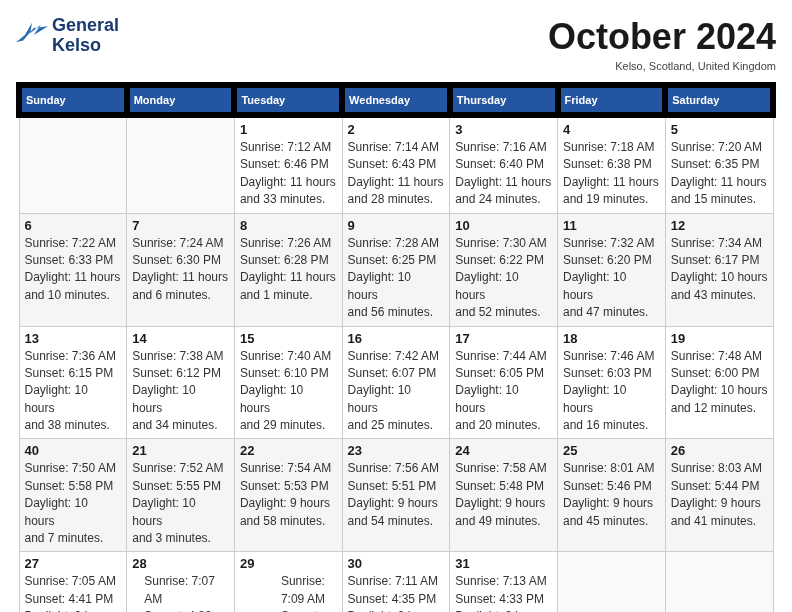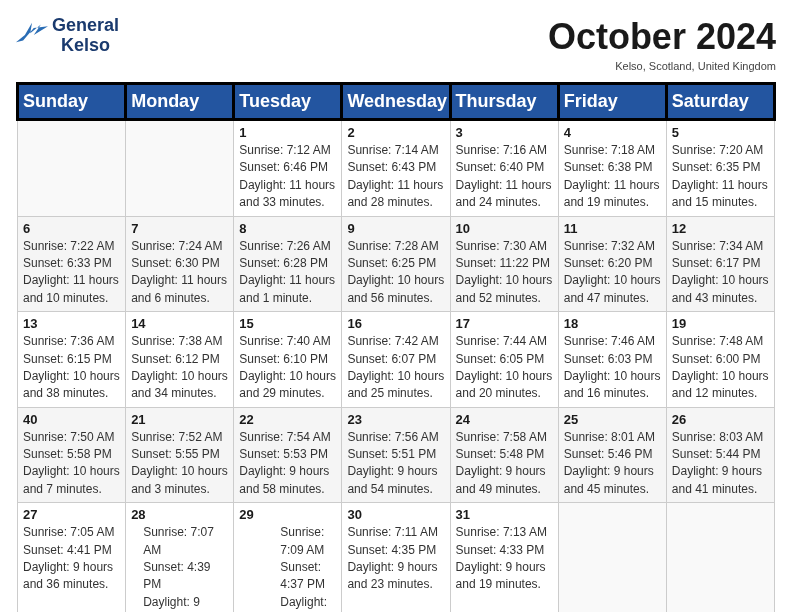--- a/index.html
+++ b/index.html
@@ -13,21 +13,20 @@
     .header {
       display: flex;
       justify-content: space-between;
       align-items: flex-start;
       margin-bottom: 10px;
     }
     .logo {
       display: flex;
       align-items: center;
       gap: 4px;
-      text-align: center;
     }
     .logo-text {
       font-size: 18px;
       font-weight: bold;
       color: #1a3a6e;
       line-height: 1.1;
     }
     .logo-bird {
       width: 32px;
       height: 28px;
@@ -46,25 +45,25 @@
       margin-top: 2px;
     }
     .calendar {
       width: 100%;
       border-collapse: collapse;
       table-layout: fixed;
     }
     .calendar th {
       background: #2355a0;
       color: #fff;
-      font-size: 18px;
+      font-size: 11px;
       font-weight: bold;
       padding: 6px 4px;
       text-align: left;
-      border: 3px solid #000000;
+      border: 6px solid #000000;
     }
     .calendar td {
       vertical-align: top;
       border: 1px solid #ccc;
       padding: 4px 5px;
       font-size: 10.5px;
       color: #222;
       height: 80px;
       background: #fff;
     }
@@ -183,21 +182,21 @@
         <td>
           <span class="day-num">9</span>
           <div class="cell-info" style="white-space: pre-line;">Sunrise: 7:28 AM
 Sunset: 6:25 PM
 Daylight: 10 hours
 and 56 minutes.</div>
         </td>
         <td>
           <span class="day-num">10</span>
           <div class="cell-info" style="white-space: pre-line;">Sunrise: 7:30 AM
-Sunset: 11:22 PM
+Sunset: 6:22 PM
 Daylight: 10 hours
 and 52 minutes.</div>
         </td>
         <td>
           <span class="day-num">11</span>
           <div class="cell-info" style="white-space: pre-line;">Sunrise: 7:32 AM
 Sunset: 6:20 PM
 Daylight: 10 hours
 and 47 minutes.</div>
         </td>

